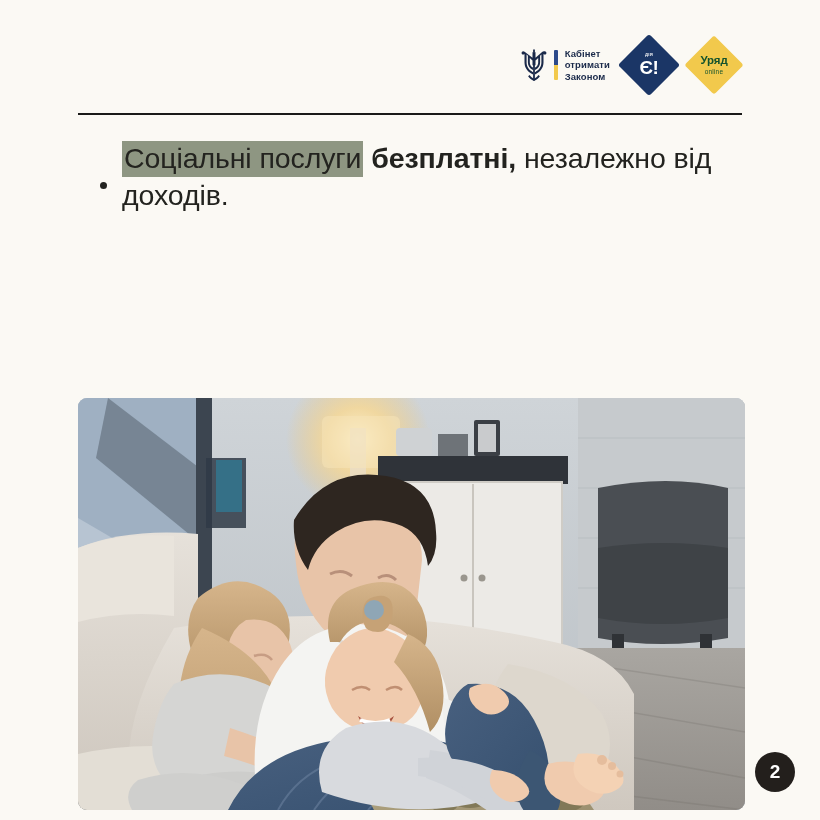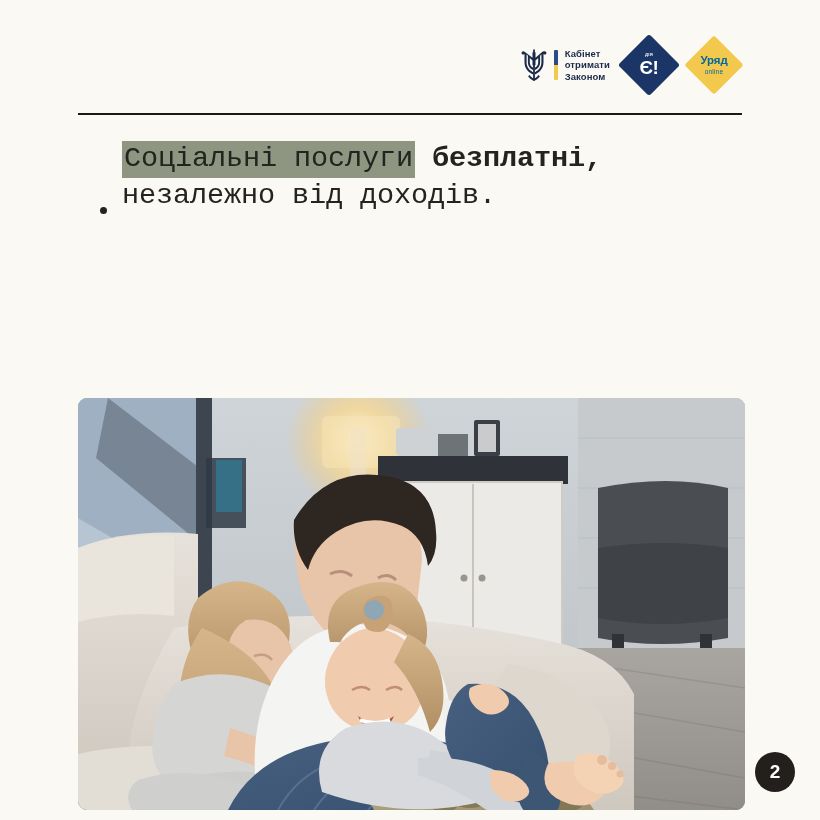--- a/index.html
+++ b/index.html
@@ -106,21 +106,21 @@
     inset: 5px;
     background: #F2C94C;
     transform: rotate(45deg);
     border-radius: 3px;
   }
   .uryad-inner {
     position: relative;
     z-index: 2;
     text-align: center;
     line-height: 1;
-    color: #0369a1;
+    color: #14532d;
   }
   .uryad-main {
     display: block;
     font-size: 11.5px;
     font-weight: 700;
     letter-spacing: -.1px;
   }
   .uryad-sub {
     display: block;
     font-size: 6.5px;
@@ -141,23 +141,22 @@
 
   
   .bullets {
     position: absolute;
     left: 100px;
     top: 140px;
     width: 660px;
   }
   .bullet-row {
     display: flex;
-    align-items: flex-end;
+    align-items: center;
     margin-bottom: 2px;
-    font-family: Liberation Mono, monospace;
   }
   .bullet-dot {
     flex: 0 0 auto;
     width: 22px;
     padding-top: 17px;
     line-height: 0;
   }
   .bullet-dot i {
     display: block;
     width: 7px;

